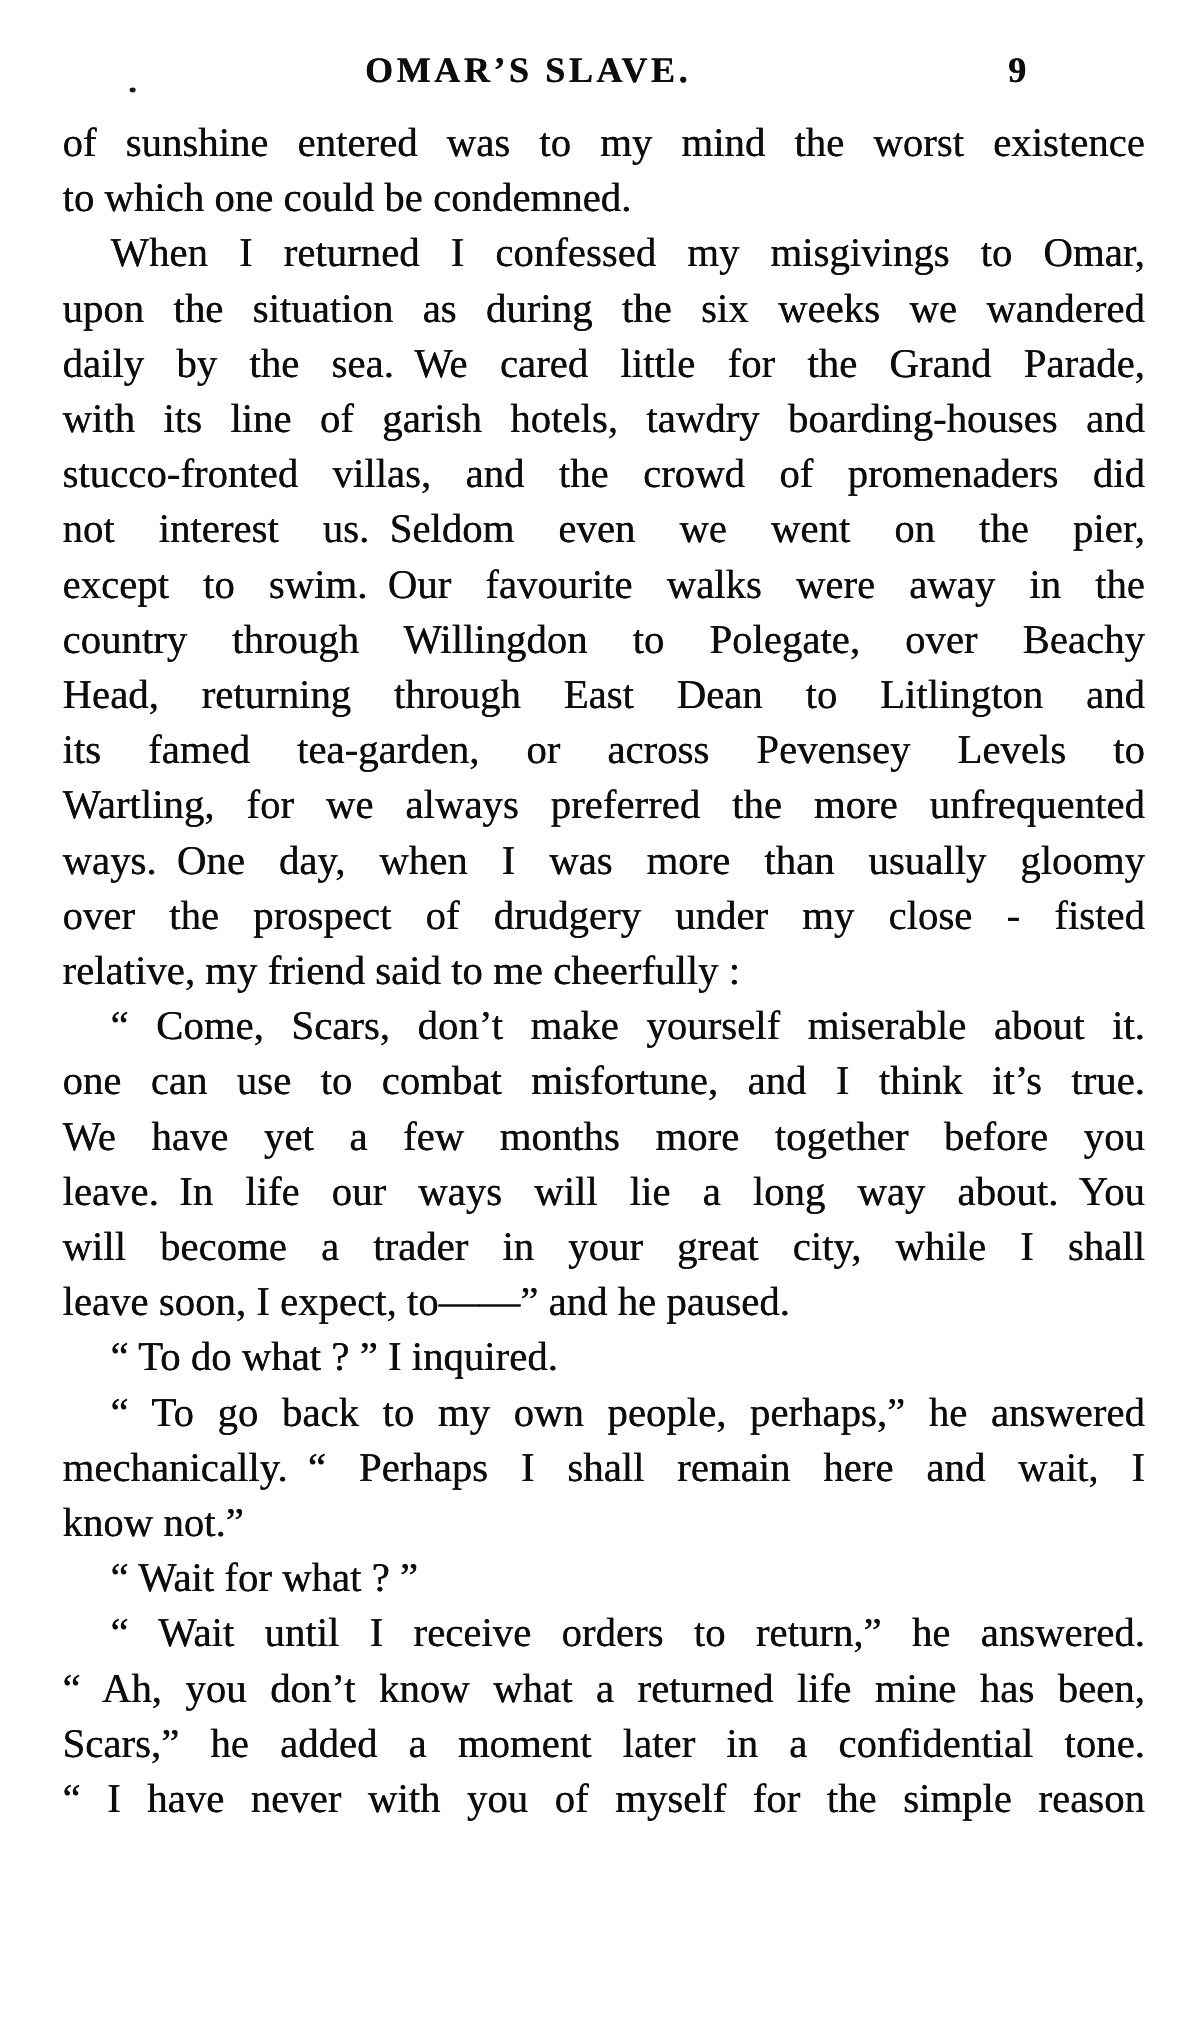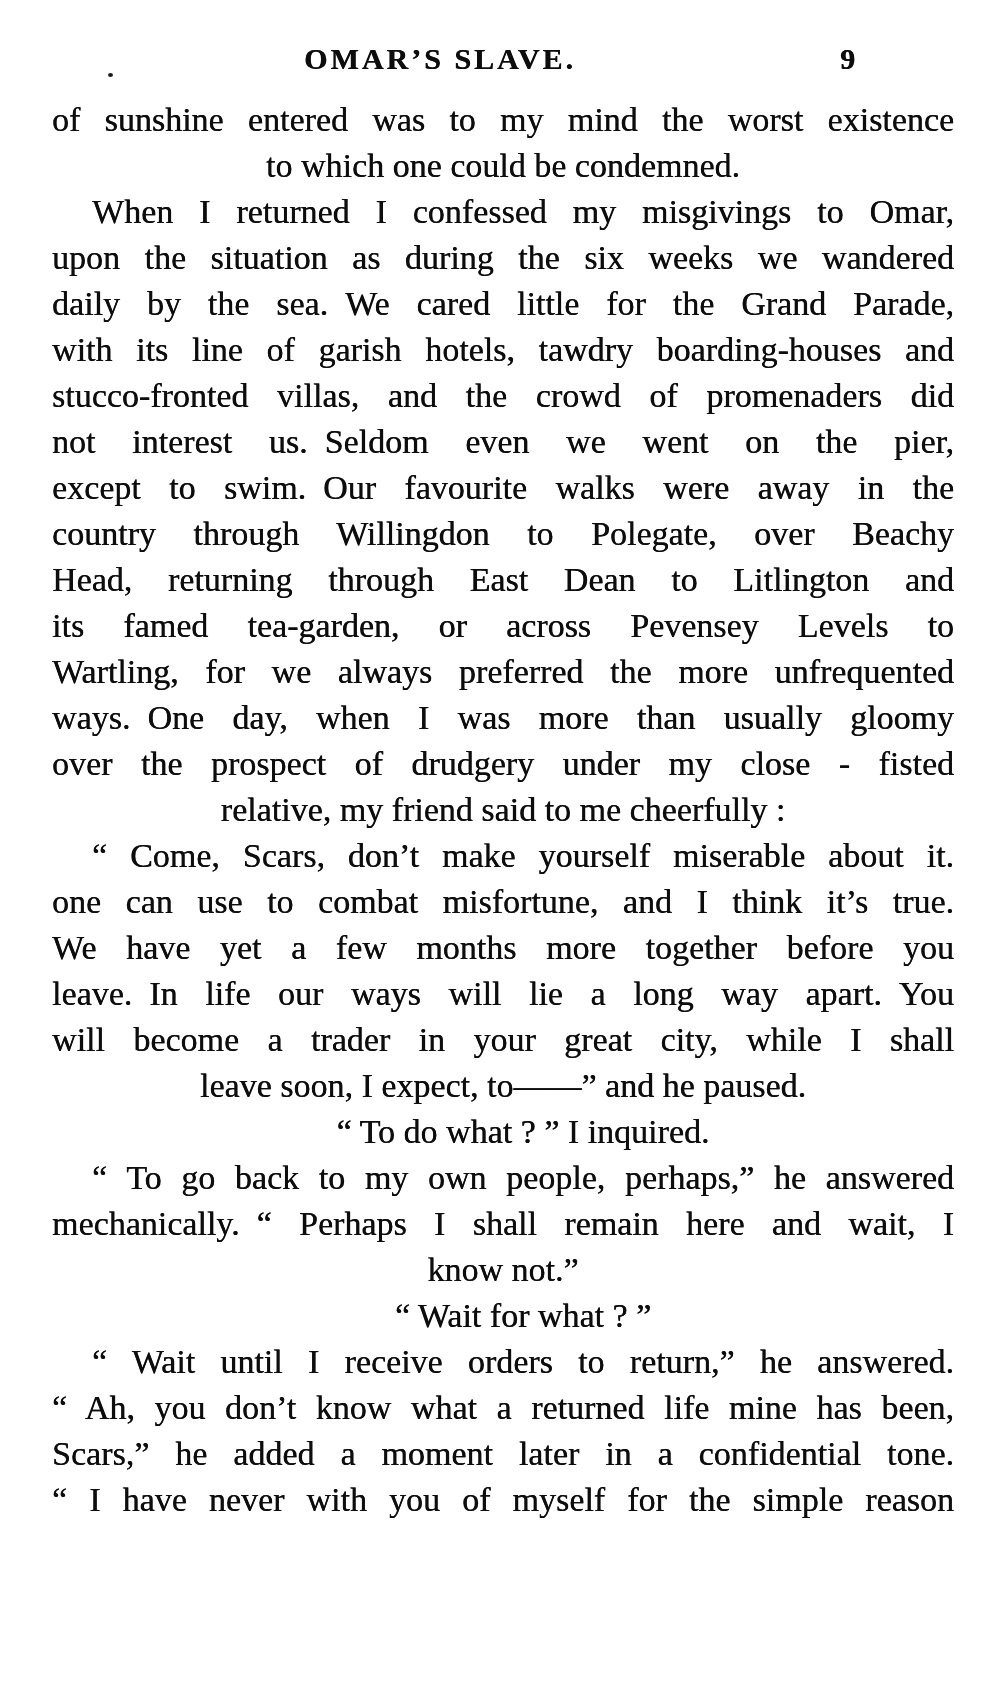--- a/index.html
+++ b/index.html
@@ -35,21 +35,21 @@
   .bodytext {
     position: absolute;
     left: 28px;
     top: 97px;
     width: 902px;
     font-size: 34px;
     line-height: 46px;
     text-shadow: 0.35px 0 currentColor;
     margin-left: 24px;
   }
-  .ln { text-align: center; }
+  .ln { text-align: left; }
   .ln.j {
     text-align: justify;
     text-align-last: justify;
   }
   .ln.ind { padding-left: 40px; }
   .speck {
     position: absolute;
     left: 108px;
     top: 73px;
     width: 5px;
@@ -83,21 +83,21 @@
     <div class="ln j">Head, returning through East Dean to Litlington and</div>
     <div class="ln j">its famed tea-garden, or across Pevensey Levels to</div>
     <div class="ln j">Wartling, for we always preferred the more unfrequented</div>
     <div class="ln j">ways. One day, when I was more than usually gloomy</div>
     <div class="ln j">over the prospect of drudgery under my close - fisted</div>
     <div class="ln">relative, my friend said to me cheerfully :</div>
 
     <div class="ln j ind">“ Come, Scars, don’t make yourself miserable about it.</div>
     <div class="ln j">one can use to combat misfortune, and I think it’s true.</div>
     <div class="ln j">We have yet a few months more together before you</div>
-    <div class="ln j">leave. In life our ways will lie a long way apart. You</div>
+    <div class="ln j">leave. In life our ways will lie a long way about. You</div>
     <div class="ln j">will become a trader in your great city, while I shall</div>
     <div class="ln">leave soon, I expect, to——” and he paused.</div>
 
     <div class="ln ind">“ To do what ? ” I inquired.</div>
 
     <div class="ln j ind">“ To go back to my own people, perhaps,” he answered</div>
     <div class="ln j">mechanically. “ Perhaps I shall remain here and wait, I</div>
     <div class="ln">know not.”</div>
 
     <div class="ln ind">“ Wait for what ? ”</div>

